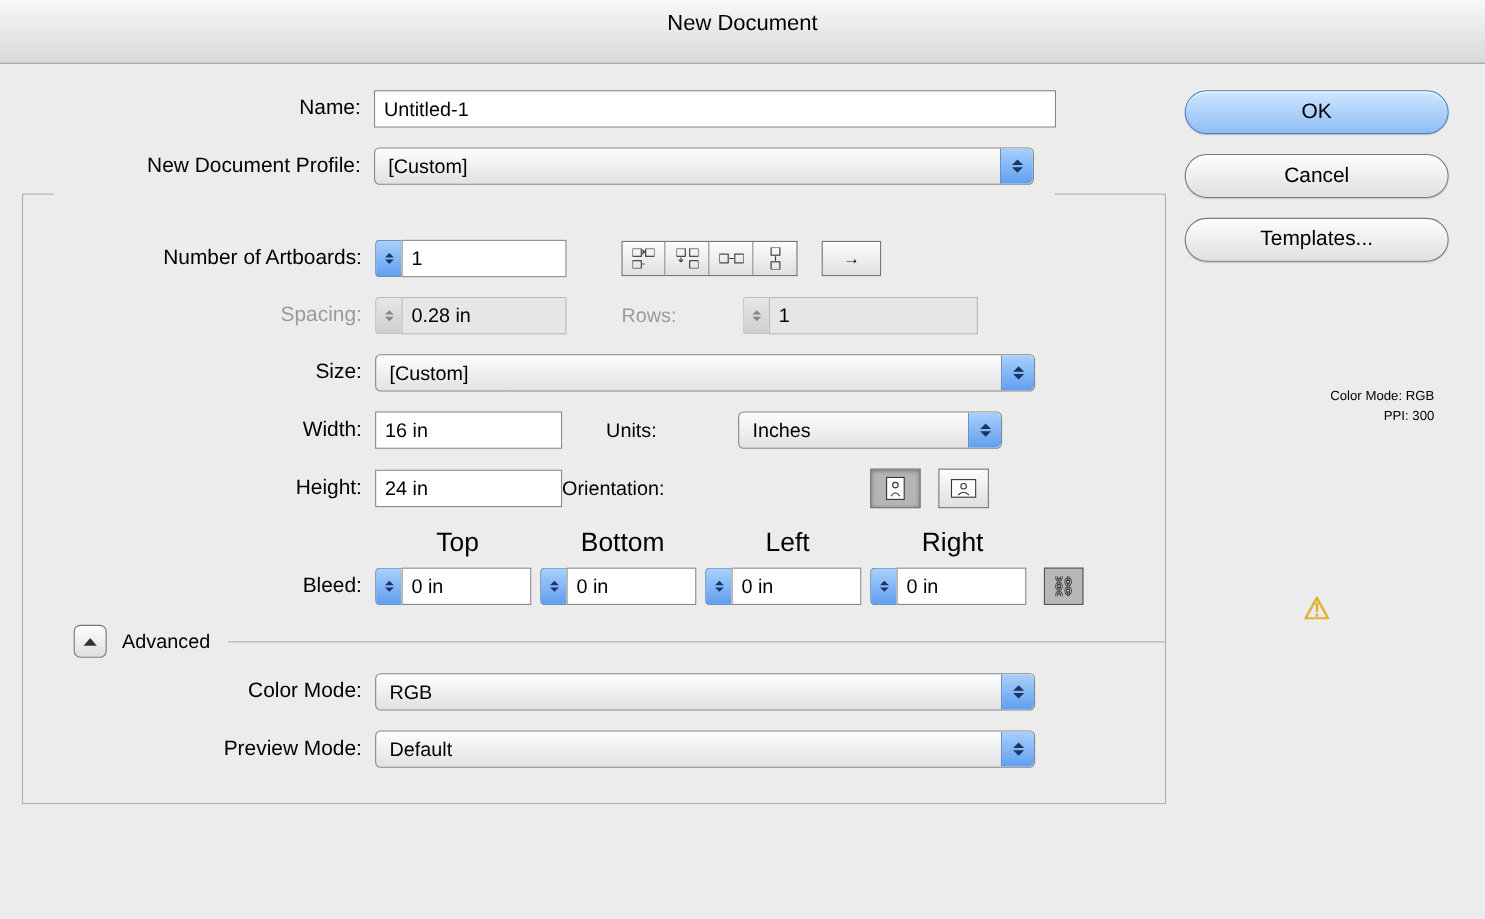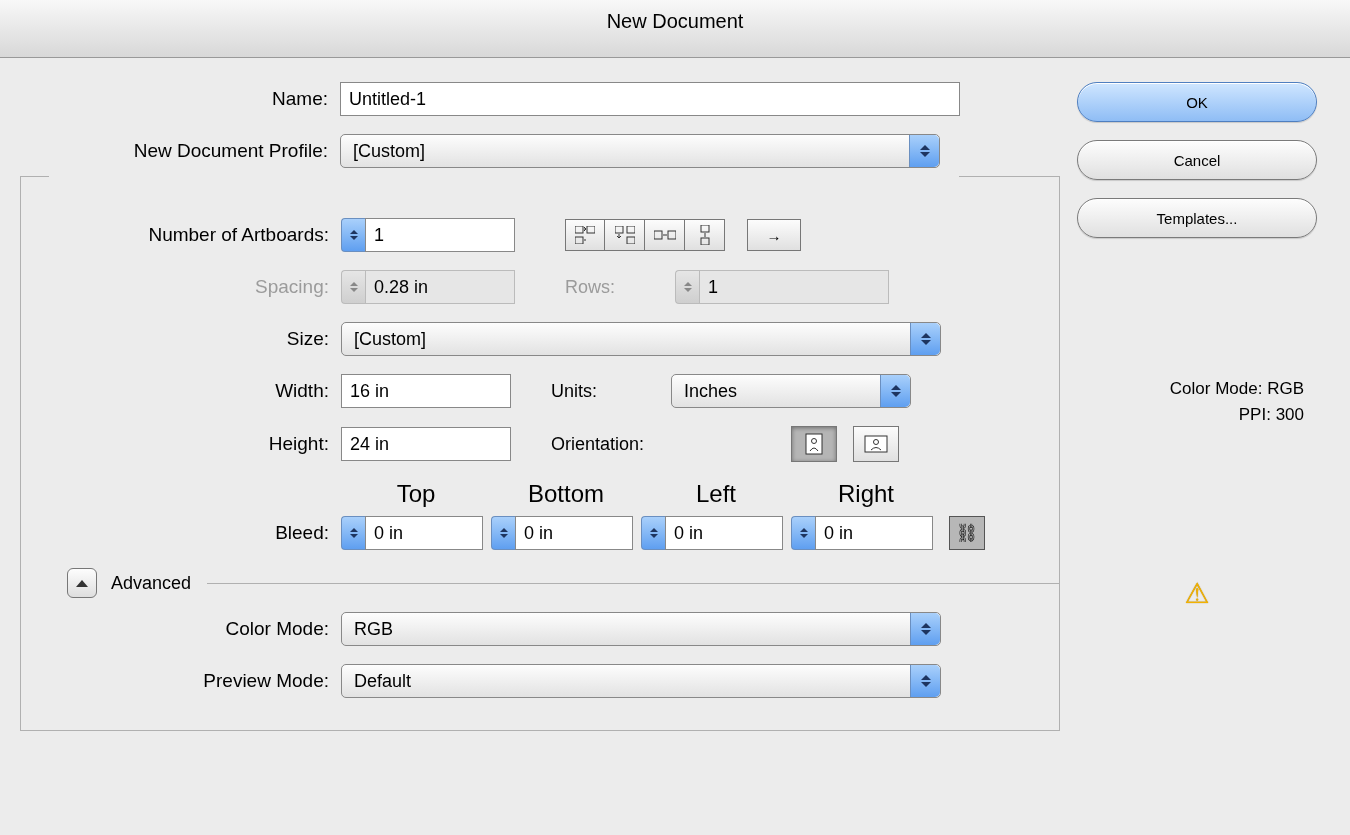--- a/index.html
+++ b/index.html
@@ -121,28 +121,28 @@
   background:linear-gradient(#fdfdfd,#dedede);
   display:flex;align-items:center;justify-content:center; margin-right:14px;
 }
 .disclosure::before{ content:""; width:0;height:0;
   border-left:6px solid transparent;border-right:6px solid transparent;border-bottom:7px solid #333;}
 .sep-line{ flex:1; height:1px; background:#b0b0b0; margin-left:16px;}
 
 .aqua-btn {
   width:240px; height:40px; border:1px solid #7a7a7a; border-radius:20px;
   background:linear-gradient(#fdfdfd,#e0e0e0);
-  font-size:15px; font-family:inherit; margin-bottom:18px;
+  font-size:19px; font-family:inherit; margin-bottom:18px;
   box-shadow: inset 0 1px 0 #fff, 0 1px 1px rgba(0,0,0,.15);
 }
 .aqua-btn.primary {
   background:linear-gradient(#cfe6ff,#8fbdf5);
   border-color:#4f7fc0;
 }
-.info-block { margin-top:120px; text-align:right; font-size:17px; line-height:1.5; width:100%; padding-right:18px;}
+.info-block { margin-top:95px; text-align:right; font-size:12px; line-height:1.5; width:100%; padding-right:18px;}
 .warn-icon { margin-top:150px; font-size:28px; color:#f2b200; text-shadow:0 0 1px #a07400;}
 .link-btn {
   width:36px;height:34px;border:1px solid #555;background:#b7b7b7;
   display:flex;align-items:center;justify-content:center;font-size:18px;
 }
 .col-head { font-size:24px; text-align:center; margin-bottom:6px;}
 </style>
 </head>
 <body>
 
@@ -239,21 +239,21 @@
           <div style="width:160px; padding-left:40px;">Units:</div>
           <div class="dropdown" style="width:240px">
             <span>Inches</span>
             <div class="cap"></div>
           </div>
         </div>
 
         <div class="row">
           <div class="lbl">Height:</div>
           <input class="textinput" style="width: 170px;" value="24 in">
-          <div style="width:200px; padding-left:40px;">Orientation:</div>
+          <div style="width:200px; ">Orientation:</div>
           <div style="display:flex; gap:16px; margin-left:80px;">
             <div class="orient-btn sel">
               <svg width="18" height="22">
                   <rect x="1" y="1" width="16" height="20" fill="#fff" stroke="#333"></rect>
                   <circle cx="9" cy="8" r="2.5" fill="none" stroke="#333"></circle>
                   <path d="M5 18 Q9 12 13 18" fill="none" stroke="#333"></path>
                 </svg>
             </div>
             <div class="orient-btn">
               <svg width="24" height="18">

